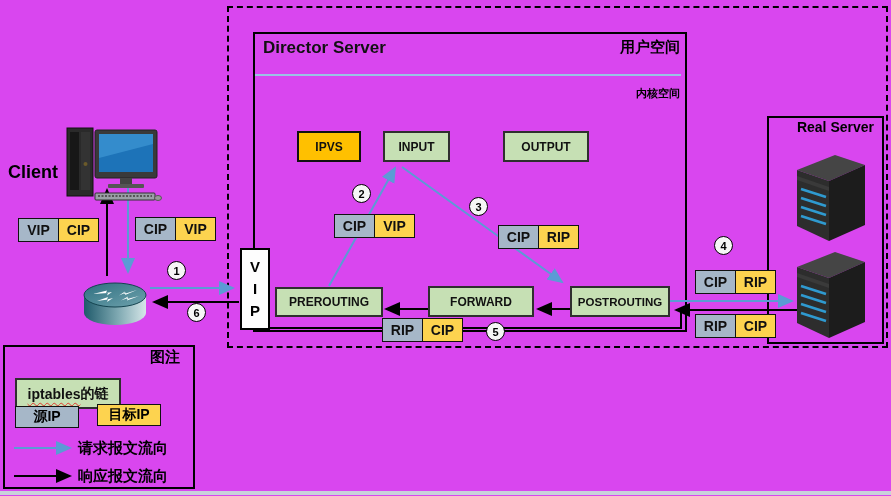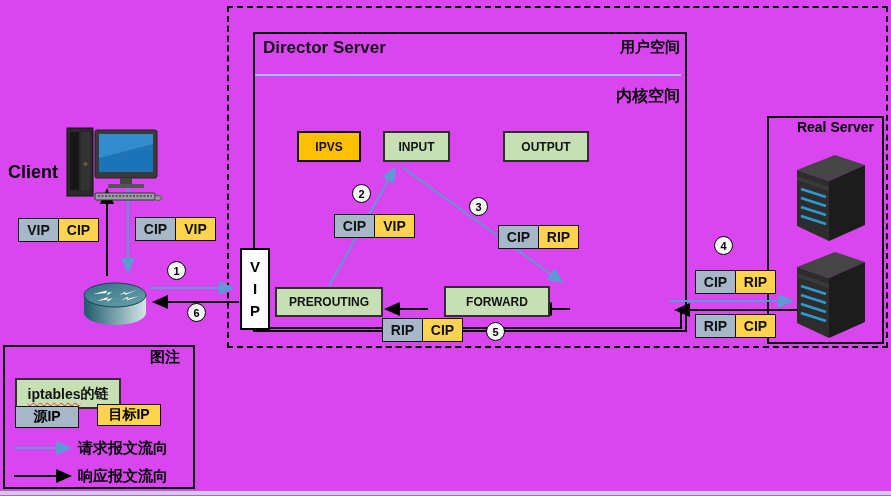--- a/index.html
+++ b/index.html
@@ -10,33 +10,33 @@
 
   
   .outer-dashed{left:227px;top:6px;width:657px;height:338px;border:2px dashed #000;z-index:1;}
   .inner-solid{left:253px;top:32px;width:430px;height:296px;border:2px solid #000;z-index:1;}
   .blue-divider{left:255px;top:74px;width:426px;height:2px;background:#9cc2e5;z-index:2;}
   .realserver-box{left:767px;top:116px;width:113px;height:224px;border:2px solid #000;z-index:1;}
 
   
   .title-director{left:263px;top:38px;font-size:17px;font-weight:bold;color:#111;z-index:3;}
   .lbl-user{left:598px;top:38px;width:82px;text-align:right;font-size:15px;font-weight:bold;z-index:3;}
-  .lbl-kernel{left:598px;top:86px;width:82px;text-align:right;font-size:16px;font-weight:bold;z-index:3;}
+  .lbl-kernel{left:598px;top:86px;width:82px;text-align:right;font-size:11px;font-weight:bold;z-index:3;}
   .lbl-client{left:8px;top:145px;font-size:18px;font-weight:bold;z-index:3;margin-top:17px;}
   .lbl-realserver{left:772px;top:119px;width:102px;text-align:right;font-size:14px;font-weight:bold;z-index:3;}
 
   
   .chainbox{display:flex;align-items:center;justify-content:center;
             background:#c6e0b4;border:2px solid #2f2f2f;font-size:12px;font-weight:bold;color:#111;z-index:3;}
   .ipvs{background:#ffc000;border:2px solid #111;}
   .b-ipvs{left:297px;top:131px;width:60px;height:27px;}
   .b-input{left:383px;top:131px;width:63px;height:27px;}
   .b-output{left:503px;top:131px;width:82px;height:27px;}
   .b-prerouting{left:275px;top:287px;width:104px;height:26px;}
-  .b-forward{left:428px;top:286px;width:102px;height:27px;margin-left:16px;}
+  .b-forward{left:428px;top:286px;width:102px;height:27px;}
   .b-postrouting{left:570px;top:286px;width:96px;height:27px;font-size:11.5px;}
 
   
   .vipbox{left:240px;top:248px;width:26px;height:78px;background:#fdfdfd;border:2px solid #000;
           display:flex;flex-direction:column;align-items:center;justify-content:center;
           font-size:15px;font-weight:bold;line-height:1.45;z-index:3;}
 
   
   .pair{display:flex;z-index:3;}
   .cell{width:39px;height:22px;display:flex;align-items:center;justify-content:center;
@@ -114,20 +114,21 @@
   <div class="abs lbl-user">用户空间</div>
   <div class="abs lbl-kernel">内核空间</div>
   <div class="abs lbl-client">Client</div>
   <div class="abs lbl-realserver">Real Server</div>
 
   <div class="abs chainbox ipvs b-ipvs">IPVS</div>
   <div class="abs chainbox b-input">INPUT</div>
   <div class="abs chainbox b-output">OUTPUT</div>
   <div class="abs chainbox b-prerouting">PREROUTING</div>
   <div class="abs chainbox b-forward">FORWARD</div>
+  <div class="abs chainbox b-postrouting">POSTROUTING</div>
 
   <div class="abs vipbox">
     <span>V</span>
     <span>I</span>
     <span>P</span>
   </div>
 
   <div class="abs pair p-toclient">
     <span class="cell src">VIP</span>
     <span class="cell dst">CIP</span>

